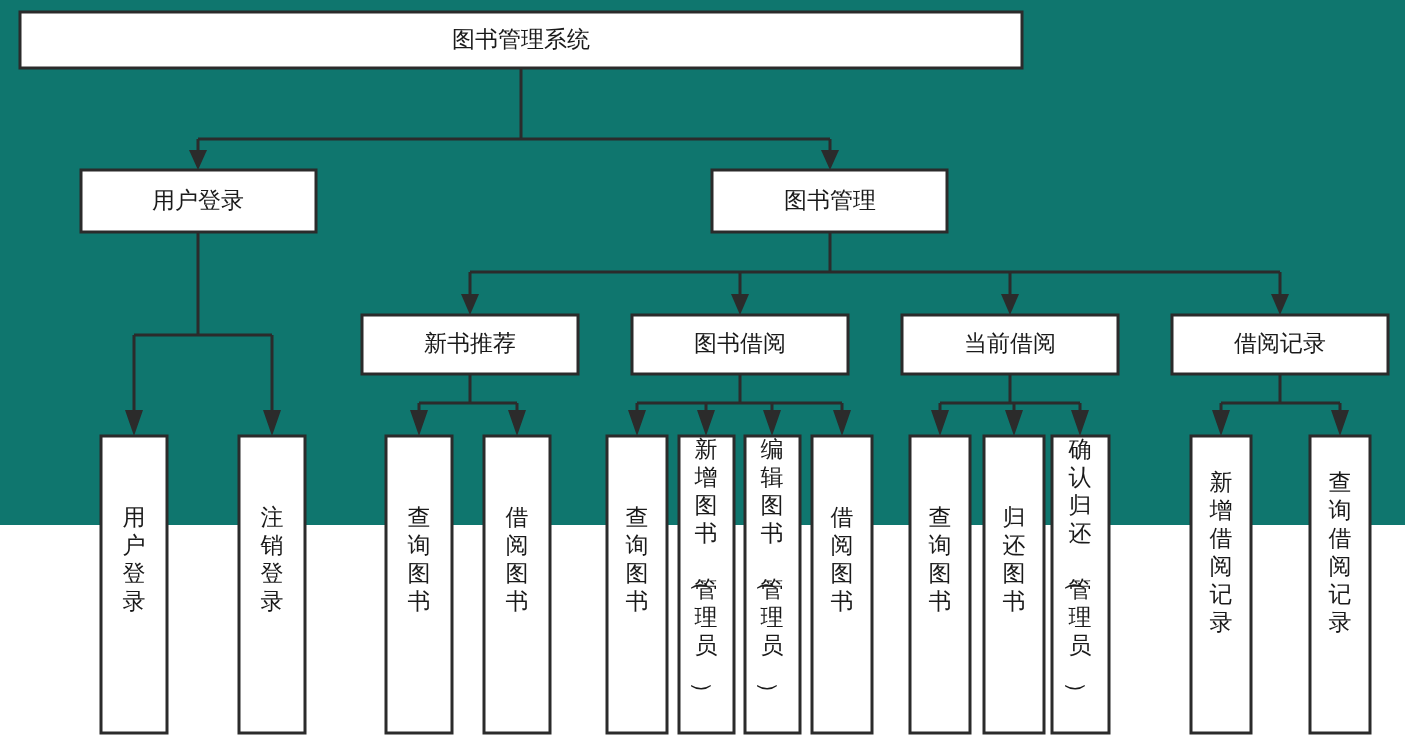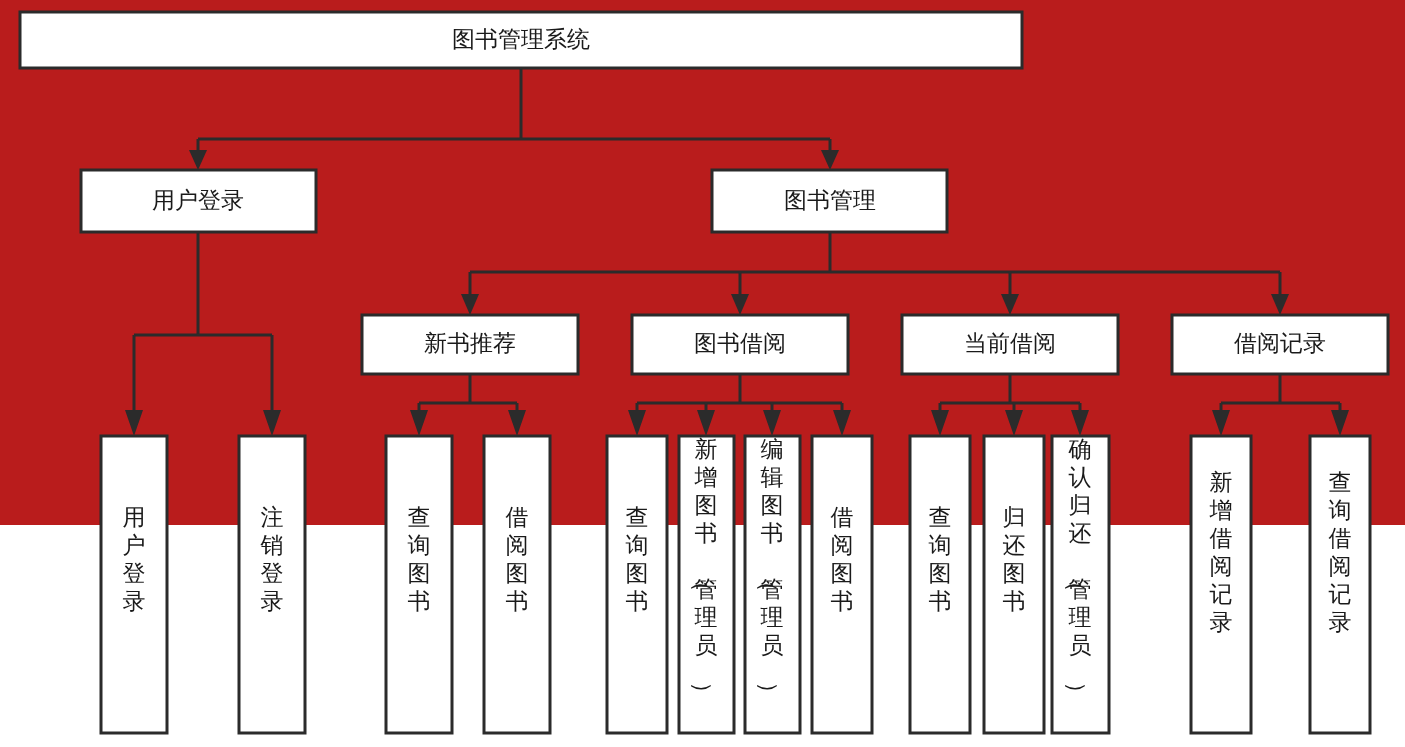--- a/index.html
+++ b/index.html
@@ -10,21 +10,21 @@
   body {
     width: 1405px;
     height: 747px;
     font-family: "Liberation Sans", "DejaVu Sans", sans-serif;
     overflow: hidden;
   }
   #stage {
     position: relative;
     width: 1405px;
     height: 525px;
-    background: #b91c1c;
+    background: #0f766e;
   }
   svg.diagram {
     position: absolute;
     left: 0;
     top: 0;
     width: 1405px;
     height: 747px;
   }
   .node-rect {
     fill: #ffffff;

